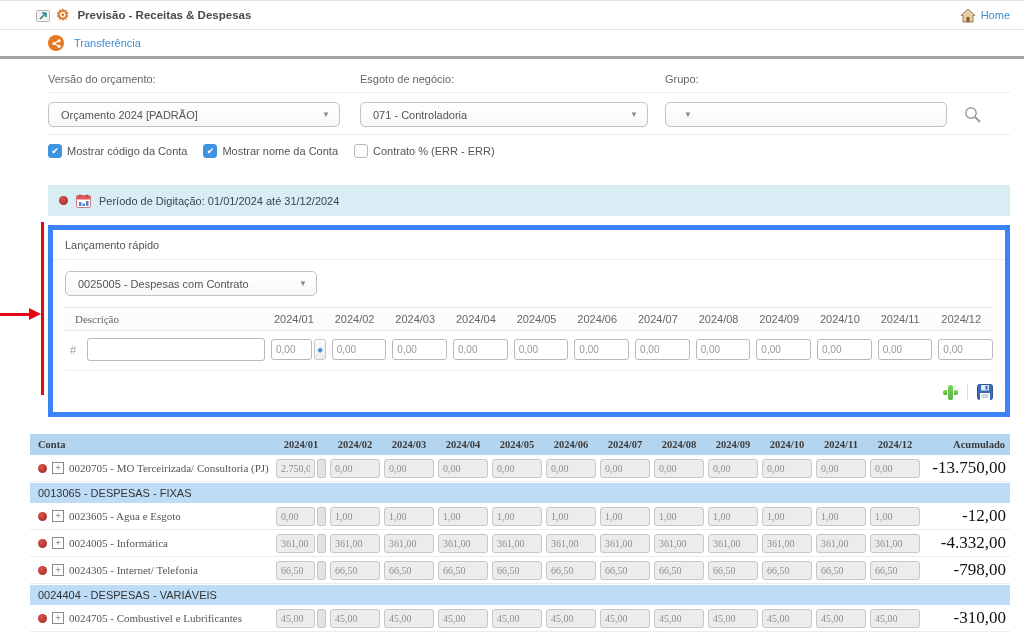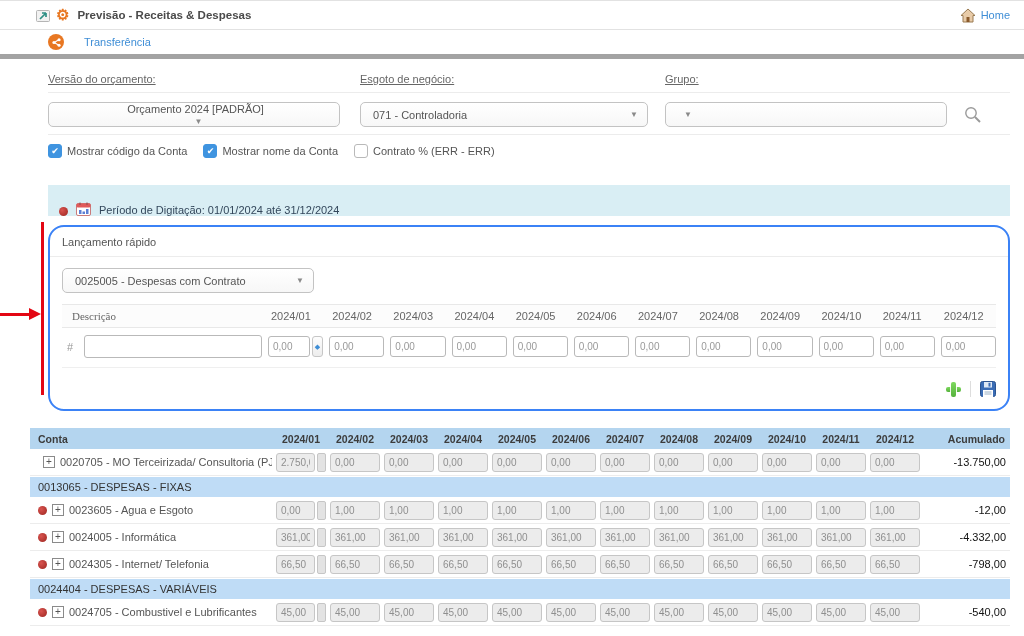--- a/index.html
+++ b/index.html
@@ -10,55 +10,55 @@
   
   .header-bar { height:30px; border-top:1px solid #e2e2e2; border-bottom:1px solid #e2e2e2;
     display:flex; align-items:center; padding:0 14px 0 36px; }
   .header-left { display:flex; align-items:center; gap:5px; }
   .win-icon { width:15px; height:14px; display:inline-block; }
   .gear-icon { font-size:15px; line-height:14px; color:var(--accent-orange); font-weight:bold; }
   .page-title { font-size:11.5px; font-weight:700; color:#4a4a4a; margin-left:3px; }
   .header-right { margin-left:auto; display:flex; align-items:center; gap:5px; cursor:pointer; }
   .home-label { color:var(--link-blue); font-size:11px; }
 
-  .transfer-bar { height:29px; border-bottom:5px solid #a3a3a3; display:flex; align-items:center;
-    gap:20px; padding-left:48px; }
+  .transfer-bar { height:29px; border-bottom:3px solid #a3a3a3; display:flex; align-items:center;
+    gap:10px; padding-left:48px; }
   .share-circle { width:16px; height:16px; border-radius:50%; background:var(--accent-orange);
     display:flex; align-items:center; justify-content:center; }
   .link { color:var(--link-blue); cursor:pointer; }
 
   
   .filters { margin:14px 14px 0 48px; }
   .f-labels { display:flex; }
-  .f-labels .fl { color:#666;text-decoration:underline; }
+  .f-labels .fl { color:#666; }
   .fl1 { width:312px; } .fl2 { width:305px; } .fl3 { width:288px; }
   .hairline { height:1px; background:#ececec; margin:7px 0 9px; }
   .f-selects { display:flex; align-items:center; }
   .select { height:25px; border:1px solid #c3c3c3; border-radius:5px; background:linear-gradient(#ffffff,#f7f7f7);
     display:flex; align-items:center; padding:0 9px 0 12px; cursor:pointer; color:#555; }
   .select .val { flex:1; white-space:nowrap; overflow:hidden; }
   .caret { color:#8a8a8a; font-size:8px; margin-left:6px; }
-  .sel1 { width:292px; margin-right:20px;flex-direction:column; }
+  .sel1 { width:292px; margin-right:20px; }
   .sel2 { width:288px; margin-right:17px; }
   .sel3 { width:282px; }
   .search-btn { margin-left:16px; cursor:pointer; display:inline-flex; }
   .checkbox-row { display:flex; align-items:center; gap:16px; margin-top:2px; }
   .checkbox-item { display:flex; align-items:center; gap:5px; cursor:pointer; }
   .cb { width:14px; height:14px; border:1px solid #b9b9b9; border-radius:3px; background:#fff;
     display:flex; align-items:center; justify-content:center; font-size:9px; color:transparent; }
   .cb.checked { background:var(--check-blue); border-color:var(--check-blue); color:#fff; }
 
   
   .period-bar { margin:27px 14px 0 48px; height:31px; background:var(--period-bg);
-    display:flex; align-items:flex-end; gap:8px; padding-left:11px; color:#33475b; }
+    display:flex; align-items:center; gap:8px; padding-left:11px; color:#33475b; }
   .dot { width:9px; height:9px; border-radius:50%;
     background:radial-gradient(circle at 35% 35%, #d9534f, #9c2620); display:inline-block; }
 
   
-  .quick-panel { margin:9px 14px 0 48px; border:2px solid #3b82f6; border-radius:16px; background:#fff; }
+  .quick-panel { margin:9px 14px 0 48px; border:5px solid #3b82f6; border-radius:0; background:#fff; }
   .qp-title { padding:9px 12px 8px; color:#555; }
   .qp-line { height:1px; background:#ececec; }
   .qp-body { padding:11px 12px 12px; }
   .qp-select { width:252px; margin-bottom:11px; }
   .qe-grid { display:grid; grid-template-columns:16px 178px repeat(12,1fr); column-gap:6px; align-items:center; }
   .qe-head { border-top:1px solid #e8e8e8; border-bottom:1px solid #e8e8e8; background:#fcfcfc;
     padding:5px 0; color:#666; }
   .qe-head .desc-h { grid-column:1 / span 2; padding-left:10px;font-family:Liberation Serif, serif; }
   .qe-mh { padding-left:3px; }
   .qe-row { padding:7px 0 9px; border-bottom:1px solid #efefef; }
@@ -74,38 +74,38 @@
   .qe-actions { display:flex; justify-content:flex-end; align-items:center; gap:9px; padding-top:13px; }
   .plus-icon { width:15px; height:15px; position:relative; cursor:pointer; display:inline-block; }
   .plus-icon::before, .plus-icon::after { content:""; position:absolute; background:linear-gradient(#7ed95e,var(--plus-green));
     border-radius:2px; box-shadow:0 0 0 1px rgba(255,255,255,.9); }
   .plus-icon::before { left:0; top:5px; width:15px; height:5px; }
   .plus-icon::after { left:5px; top:0; width:5px; height:15px; }
   .action-sep { width:1px; height:16px; background:#ddd; }
 
   
   .main-table { margin:17px 14px 0 30px; }
-  .t-grid { display:grid; grid-template-columns:242px repeat(12,1fr) 86px; column-gap:4px; align-items:center; }
+  .t-grid { display:grid; grid-template-columns:242px repeat(12,1fr) 86px; column-gap:4px; align-items:center;font-family:Liberation Serif, serif; }
   .t-head { background:var(--header-blue); height:21px; color:#3c3c3c; font-weight:700; font-size:10.5px; }
   .t-head .conta-h { padding-left:8px; font-weight:700; }
   .t-mh { text-align:center; }
   .acc-h { text-align:right; padding-right:5px; }
   .t-group { background:var(--group-blue); height:20px; line-height:20px; color:#333; padding-left:8px;
     margin-top:1px; }
   .t-row { height:27px; border-bottom:1px solid #ececec; }
   .t-name { display:flex; align-items:center; gap:5px; padding-left:8px; overflow:hidden; white-space:nowrap; }
   .expand { width:12px; height:12px; border:1px solid #8a8a8a; background:#fff; color:#555;
     font-size:10px; line-height:10px; text-align:center; cursor:pointer; flex:0 0 auto; }
   .t-label { color:#555; }
   .t-cell { display:flex; align-items:center; }
   .t-input { width:100%; height:19px; border:1px solid #c6c6c6; border-radius:3px; background:#ececec;
     color:#8f8f8f; font-size:10px; padding:0 4px; font-family:inherit; }
   .strip { width:9px; height:19px; margin-left:2px; border:1px solid #c6c6c6; border-radius:2px;
     background:#e3e3e3; flex:0 0 auto; }
-  .t-acc { text-align:right; padding-right:4px; color:#111; font-size:11px; }
+  .t-acc { text-align:right; padding-right:4px; color:#111; font-size:17px; }
 
   
   .ann-v { position:absolute; left:41px; top:222px; width:3px; height:173px; background:var(--annotation-red); z-index:50; }
   .ann-h { position:absolute; left:0; top:313px; width:30px; height:3px; background:var(--annotation-red); z-index:50; }
   .ann-head { position:absolute; left:29px; top:308px; width:0; height:0; z-index:50;
     border-top:6px solid transparent; border-bottom:6px solid transparent; border-left:12px solid var(--annotation-red); }
 </style>
 </head>
 <body>
 
@@ -519,16 +519,16 @@
         </div>
         <div class="t-cell">
           <input class="t-input" readonly="" value="45,00" style="">
         </div>
         <div class="t-cell">
           <input class="t-input" readonly="" value="45,00" style="">
         </div>
         <div class="t-cell">
           <input class="t-input" readonly="" value="45,00" style="">
         </div>
-        <div class="t-acc">-540,00</div>
+        <div class="t-acc">-310,00</div>
       </div>
     </div>
 </div>
 
 </body></html>

